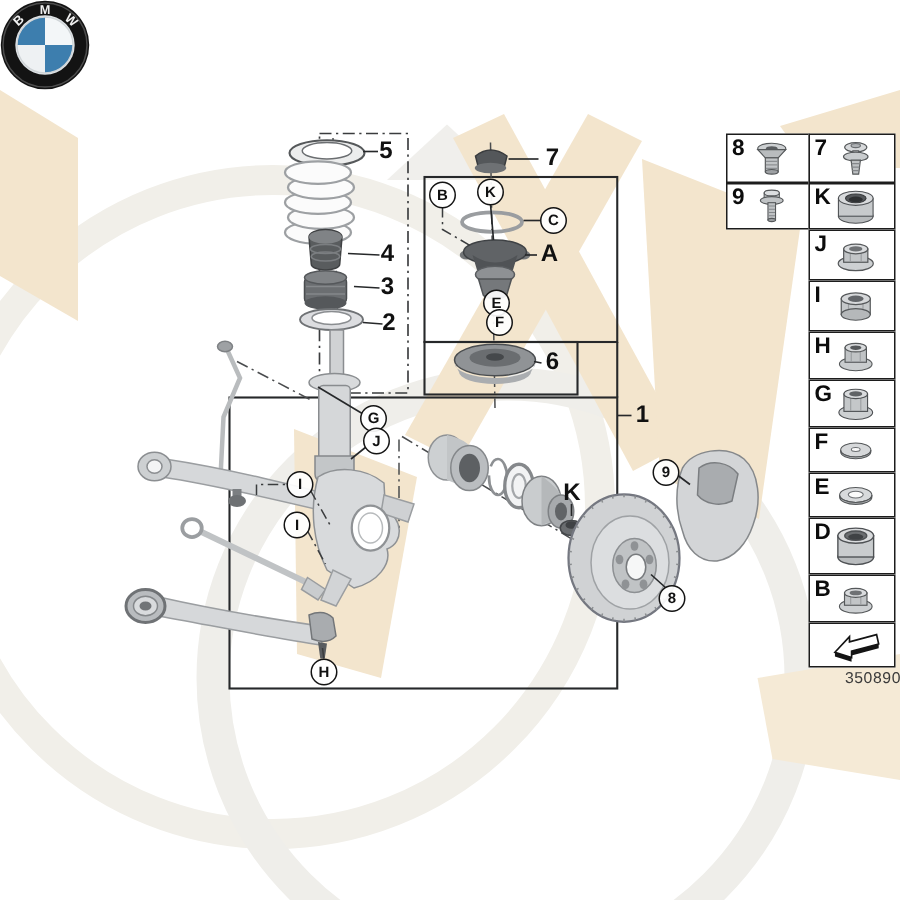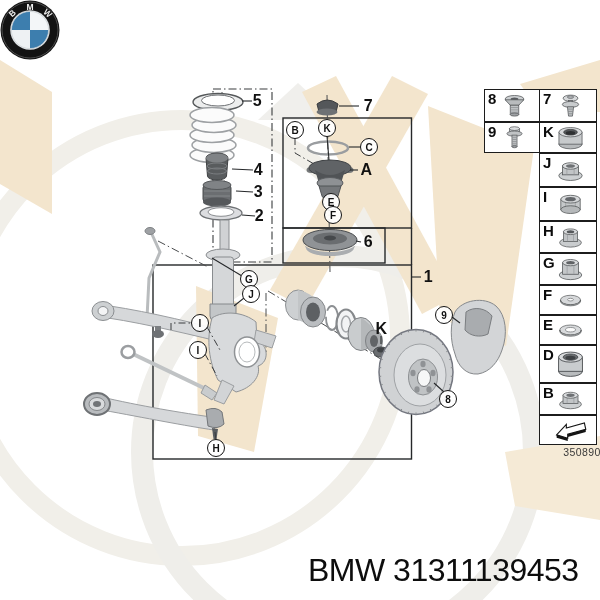--- a/index.html
+++ b/index.html
@@ -407,15 +407,14 @@
     <path d="M30,30 L30,11.4 A18.6,18.6 0 0 1 48.6,30 Z" fill="#f3f6f8"></path>
     <path d="M30,30 L48.6,30 A18.6,18.6 0 0 1 30,48.6 Z" fill="#3d7eae"></path>
     <path d="M30,30 L30,48.6 A18.6,18.6 0 0 1 11.4,30 Z" fill="#eef1f3"></path>
     <circle cx="30" cy="30" r="18.6" fill="none" stroke="#cfd4d7" stroke-width="0.8"></circle>
     <g id="logo-letters">
         <text x="14.275430750566832" y="15.536096601281237" transform="rotate(-42 14.275430750566832 15.536096601281237)" text-anchor="middle" fill="#f0f0f0" font-size="8.5" font-weight="bold" font-family="&quot;Liberation Sans&quot;, sans-serif">B</text>
         <text x="30" y="9.5" transform="rotate(0 30 9.5)" text-anchor="middle" fill="#f0f0f0" font-size="8.5" font-weight="bold" font-family="&quot;Liberation Sans&quot;, sans-serif">M</text>
         <text x="45.724569249433166" y="15.536096601281237" transform="rotate(42 45.724569249433166 15.536096601281237)" text-anchor="middle" fill="#f0f0f0" font-size="8.5" font-weight="bold" font-family="&quot;Liberation Sans&quot;, sans-serif">W</text>
       </g>
   </svg>
-  <div id="part-title"><span>BMW</span> <span>31311139453</span></div>
 
 </div>
 
 </body></html>

